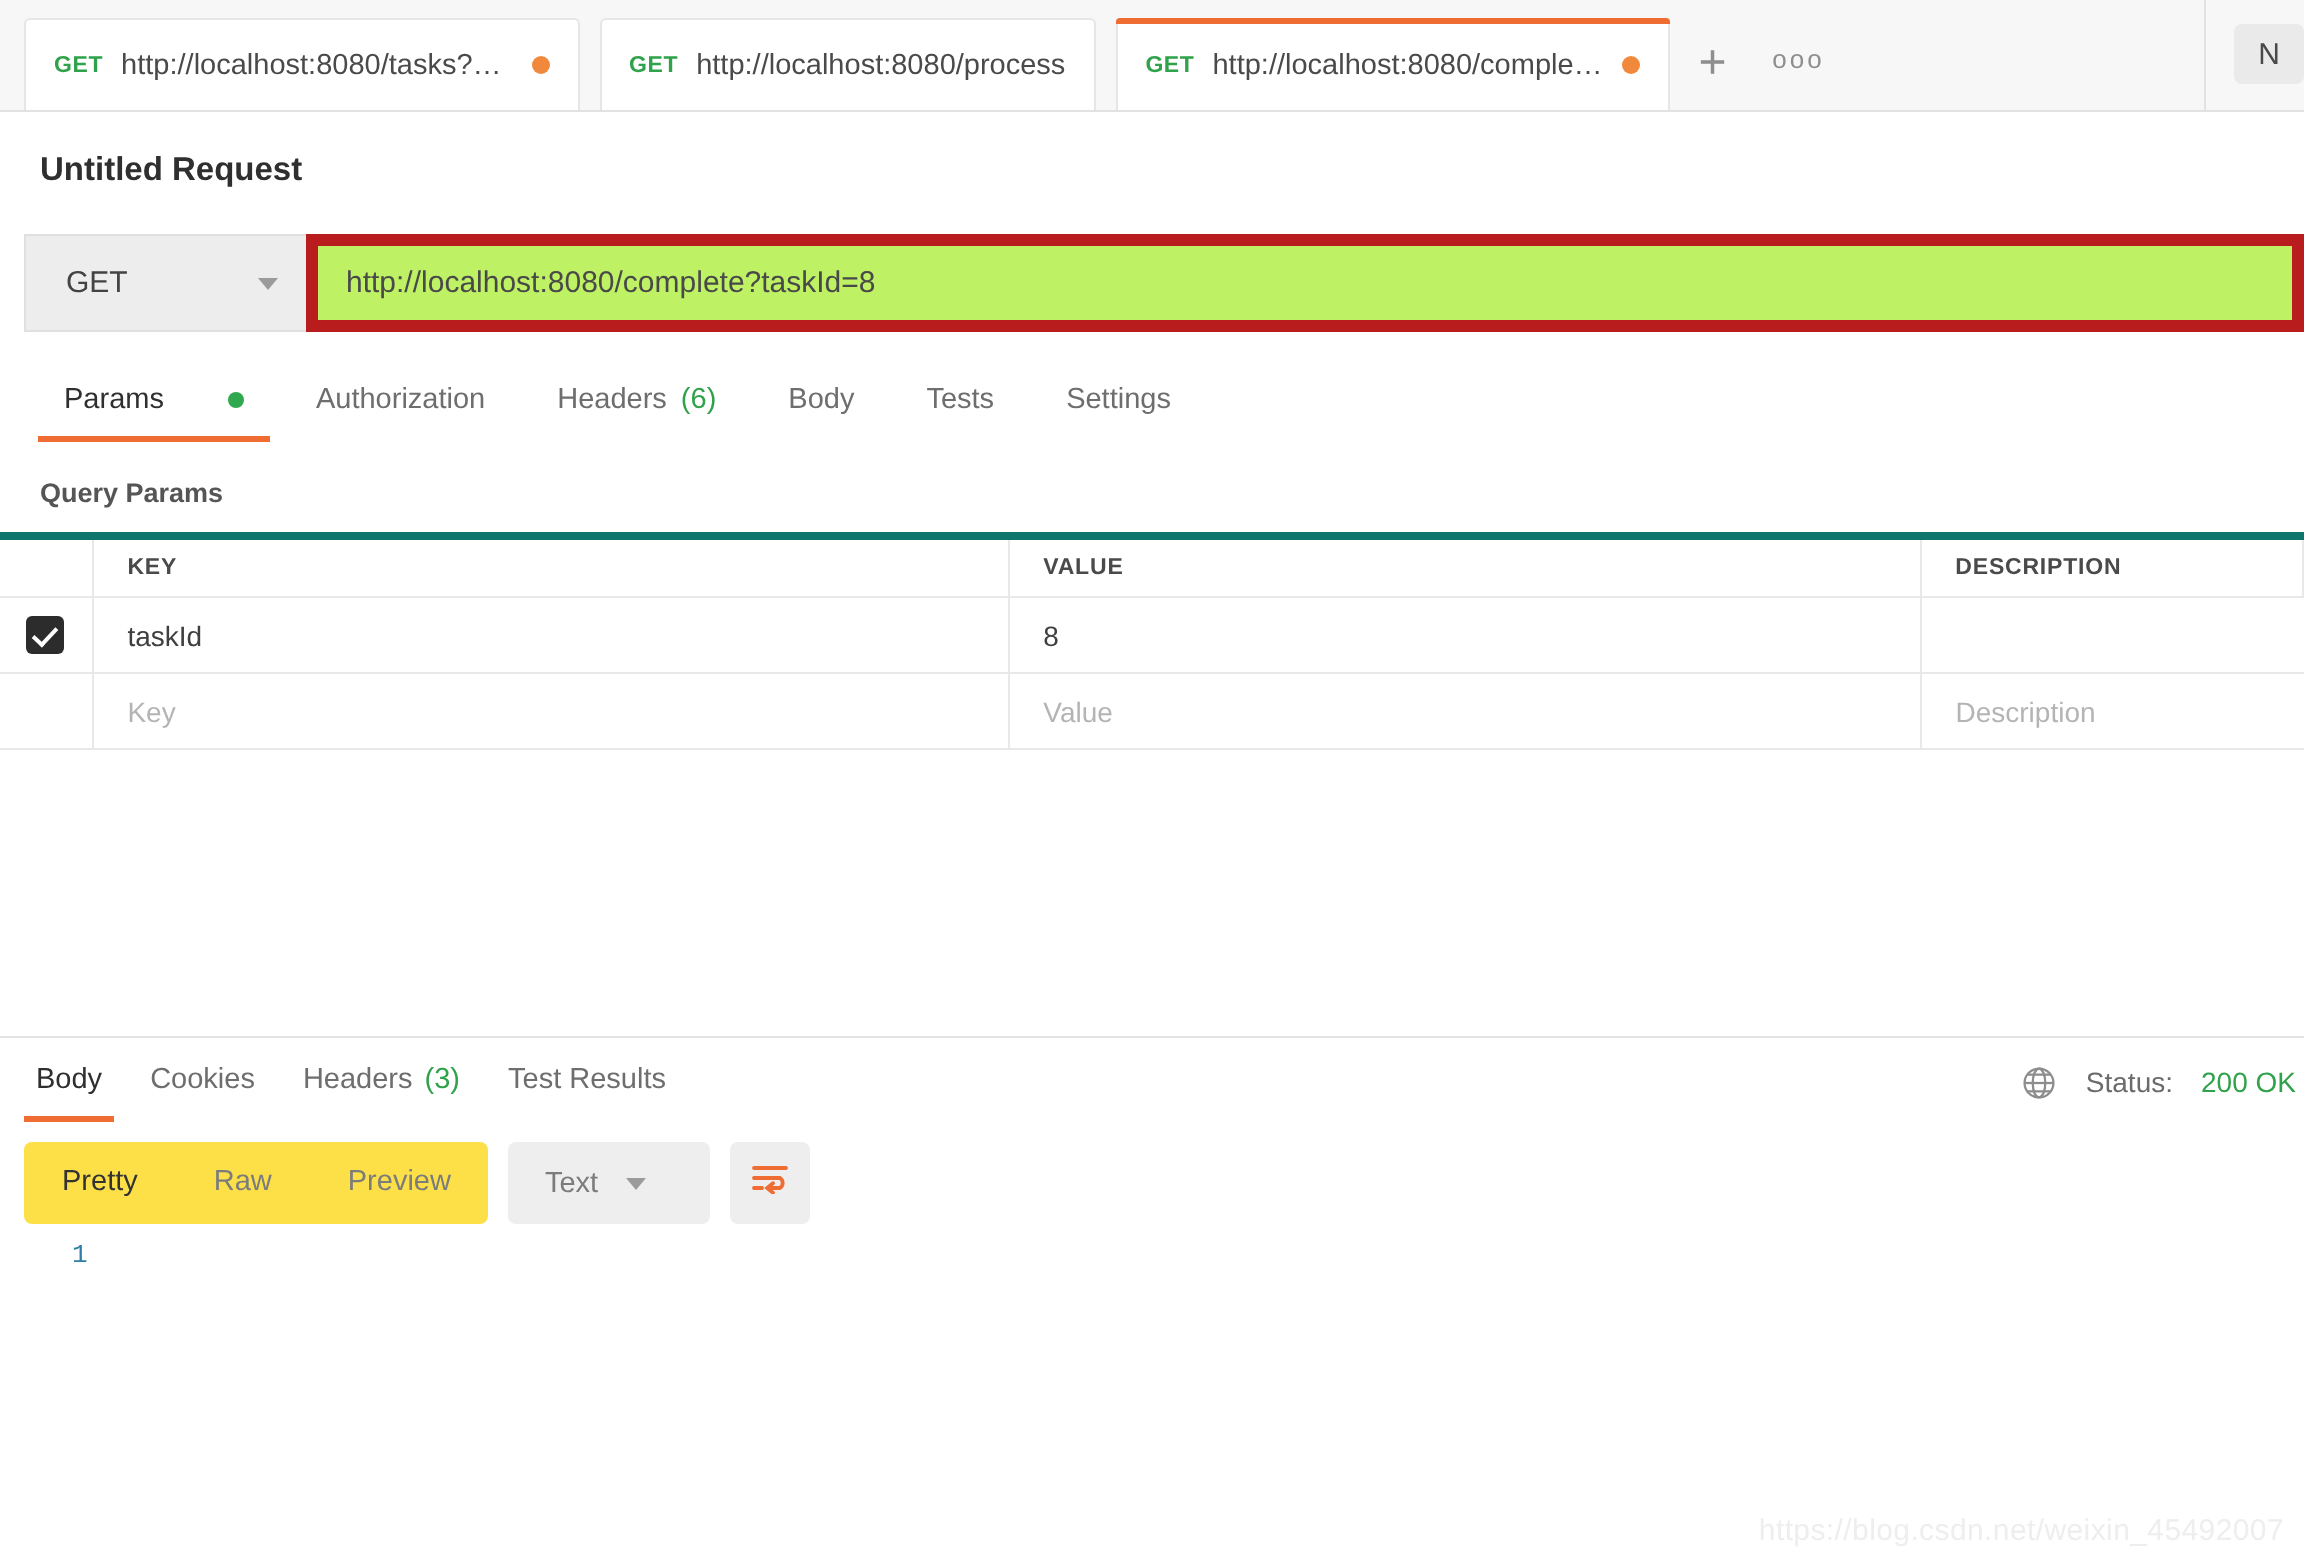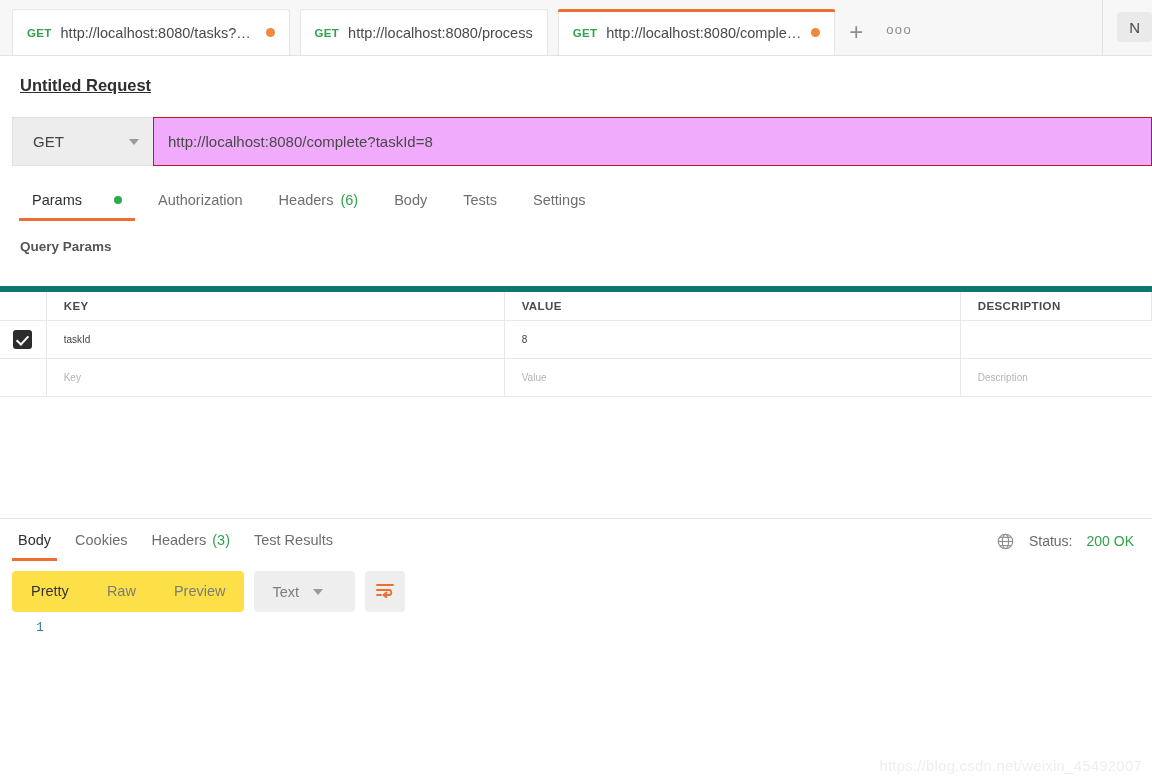--- a/index.html
+++ b/index.html
@@ -98,21 +98,20 @@
     overflow: hidden;
     cursor: pointer;
   }
 
   
   .req-title {
     padding: 20px 0 0 20px;
     font-size: 16.5px;
     font-weight: bold;
     color: #2f2f2f;
-    text-decoration: underline;
   }
 
   .urlrow {
     margin: 22px 0 0 12px;
     display: flex;
     height: 49px;
   }
   .method-box {
     width: 141px;
     background: #ededed;
@@ -127,22 +126,22 @@
     cursor: pointer;
   }
   .caret {
     width: 0; height: 0;
     border-left: 5.5px solid transparent;
     border-right: 5.5px solid transparent;
     border-top: 6px solid #9b9b9b;
   }
   .url-field {
     flex: 1;
-    background: #f0abfc;
-    border: 1px solid #b91c1c;
+    background: #bef264;
+    border: 6px solid #b91c1c;
     display: flex;
     align-items: center;
     padding-left: 14px;
     font-size: 15px;
     color: #494949;
     cursor: text;
   }
 
   
   .reqtabs {
@@ -180,37 +179,37 @@
 
   .section-label {
     padding: 18px 0 0 20px;
     font-size: 13.5px;
     font-weight: bold;
     color: #555;
   }
 
   
   .ptable {
-    margin-top: 32px;
+    margin-top: 12px;
     width: 100%;
-    border-top: 6px solid #0f766e;
+    border-top: 4px solid #0f766e;
   }
   .prow {
     display: flex;
     border-bottom: 1px solid #e8e8e8;
     height: 38px;
     align-items: stretch;
   }
   .prow.head { height: 29px; }
   .pcell {
     display: flex;
     align-items: center;
     border-right: 1px solid #e8e8e8;
     padding-left: 17px;
-    font-size: 10px;
+    font-size: 14px;
     color: #3f3f3f;
     overflow: hidden;
     white-space: nowrap;
   }
   .c-check { width: 49px; padding-left: 0; justify-content: center; }
   .c-key { width: 480px; }
   .c-value { width: 478px; }
   .c-desc { width: 200px; border-right: none; }
   .prow.head .pcell {
     font-size: 11.5px;
@@ -271,21 +270,21 @@
     position: absolute;
     left: 6px; right: 6px; bottom: 0;
     height: 3px;
     background: #ef6c33;
   }
   .status-group {
     margin-left: auto;
     display: flex;
     align-items: center;
     gap: 14px;
-    padding-right: 18px;
+    padding-right: 4px;
     font-size: 14px;
     color: #6b6b6b;
   }
   .status-ok { color: #31a24c; }
   .globe { color: #8d8d8d; display: flex; align-items: center; }
 
   
   .viewbar {
     position: absolute;
     top: 571px; left: 12px;

